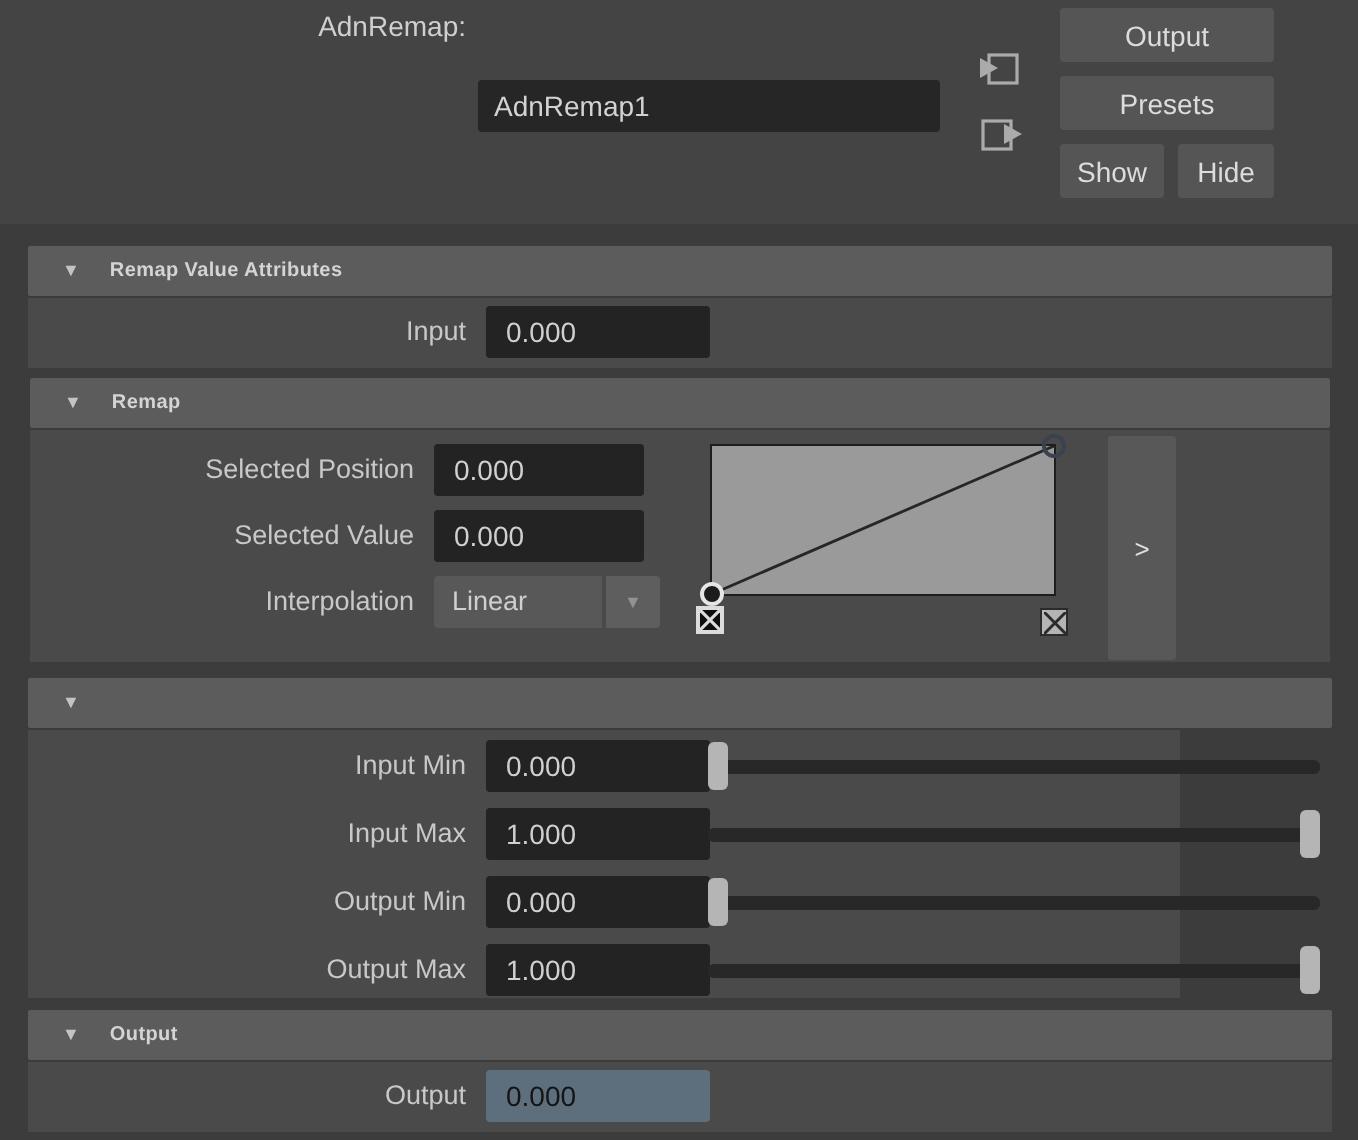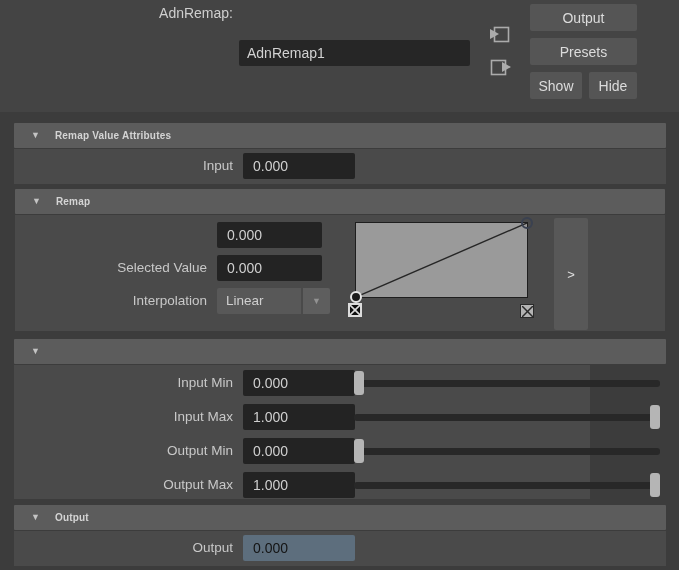--- a/index.html
+++ b/index.html
@@ -131,20 +131,21 @@
 <div class="abs sec-body body1">
   <div class="abs row-label lbl-wide r1">Input</div>
   <input class="abs val-field fld-wide r1" type="text" value="0.000" style="">
 </div>
 
 <div class="abs sec-header hdr2">
   <span class="tri">▼</span>
   <span class="sec-title">Remap</span>
 </div>
 <div class="abs sec-body body2">
+  <div class="abs row-label lbl-narrow" style="top:7px;">Selected Position</div>
   <input class="abs val-field fld-narrow" style="top: 7px;" type="text" value="0.000">
 
   <div class="abs row-label lbl-narrow" style="top:40px;">Selected Value</div>
   <input class="abs val-field fld-narrow" style="top: 40px;" type="text" value="0.000">
 
   <div class="abs row-label lbl-narrow" style="top:73px;">Interpolation</div>
   <div class="abs dropdown">
     <span class="dd-main">Linear</span>
     <span class="dd-arrow-box">
       <span class="tri">▼</span>

